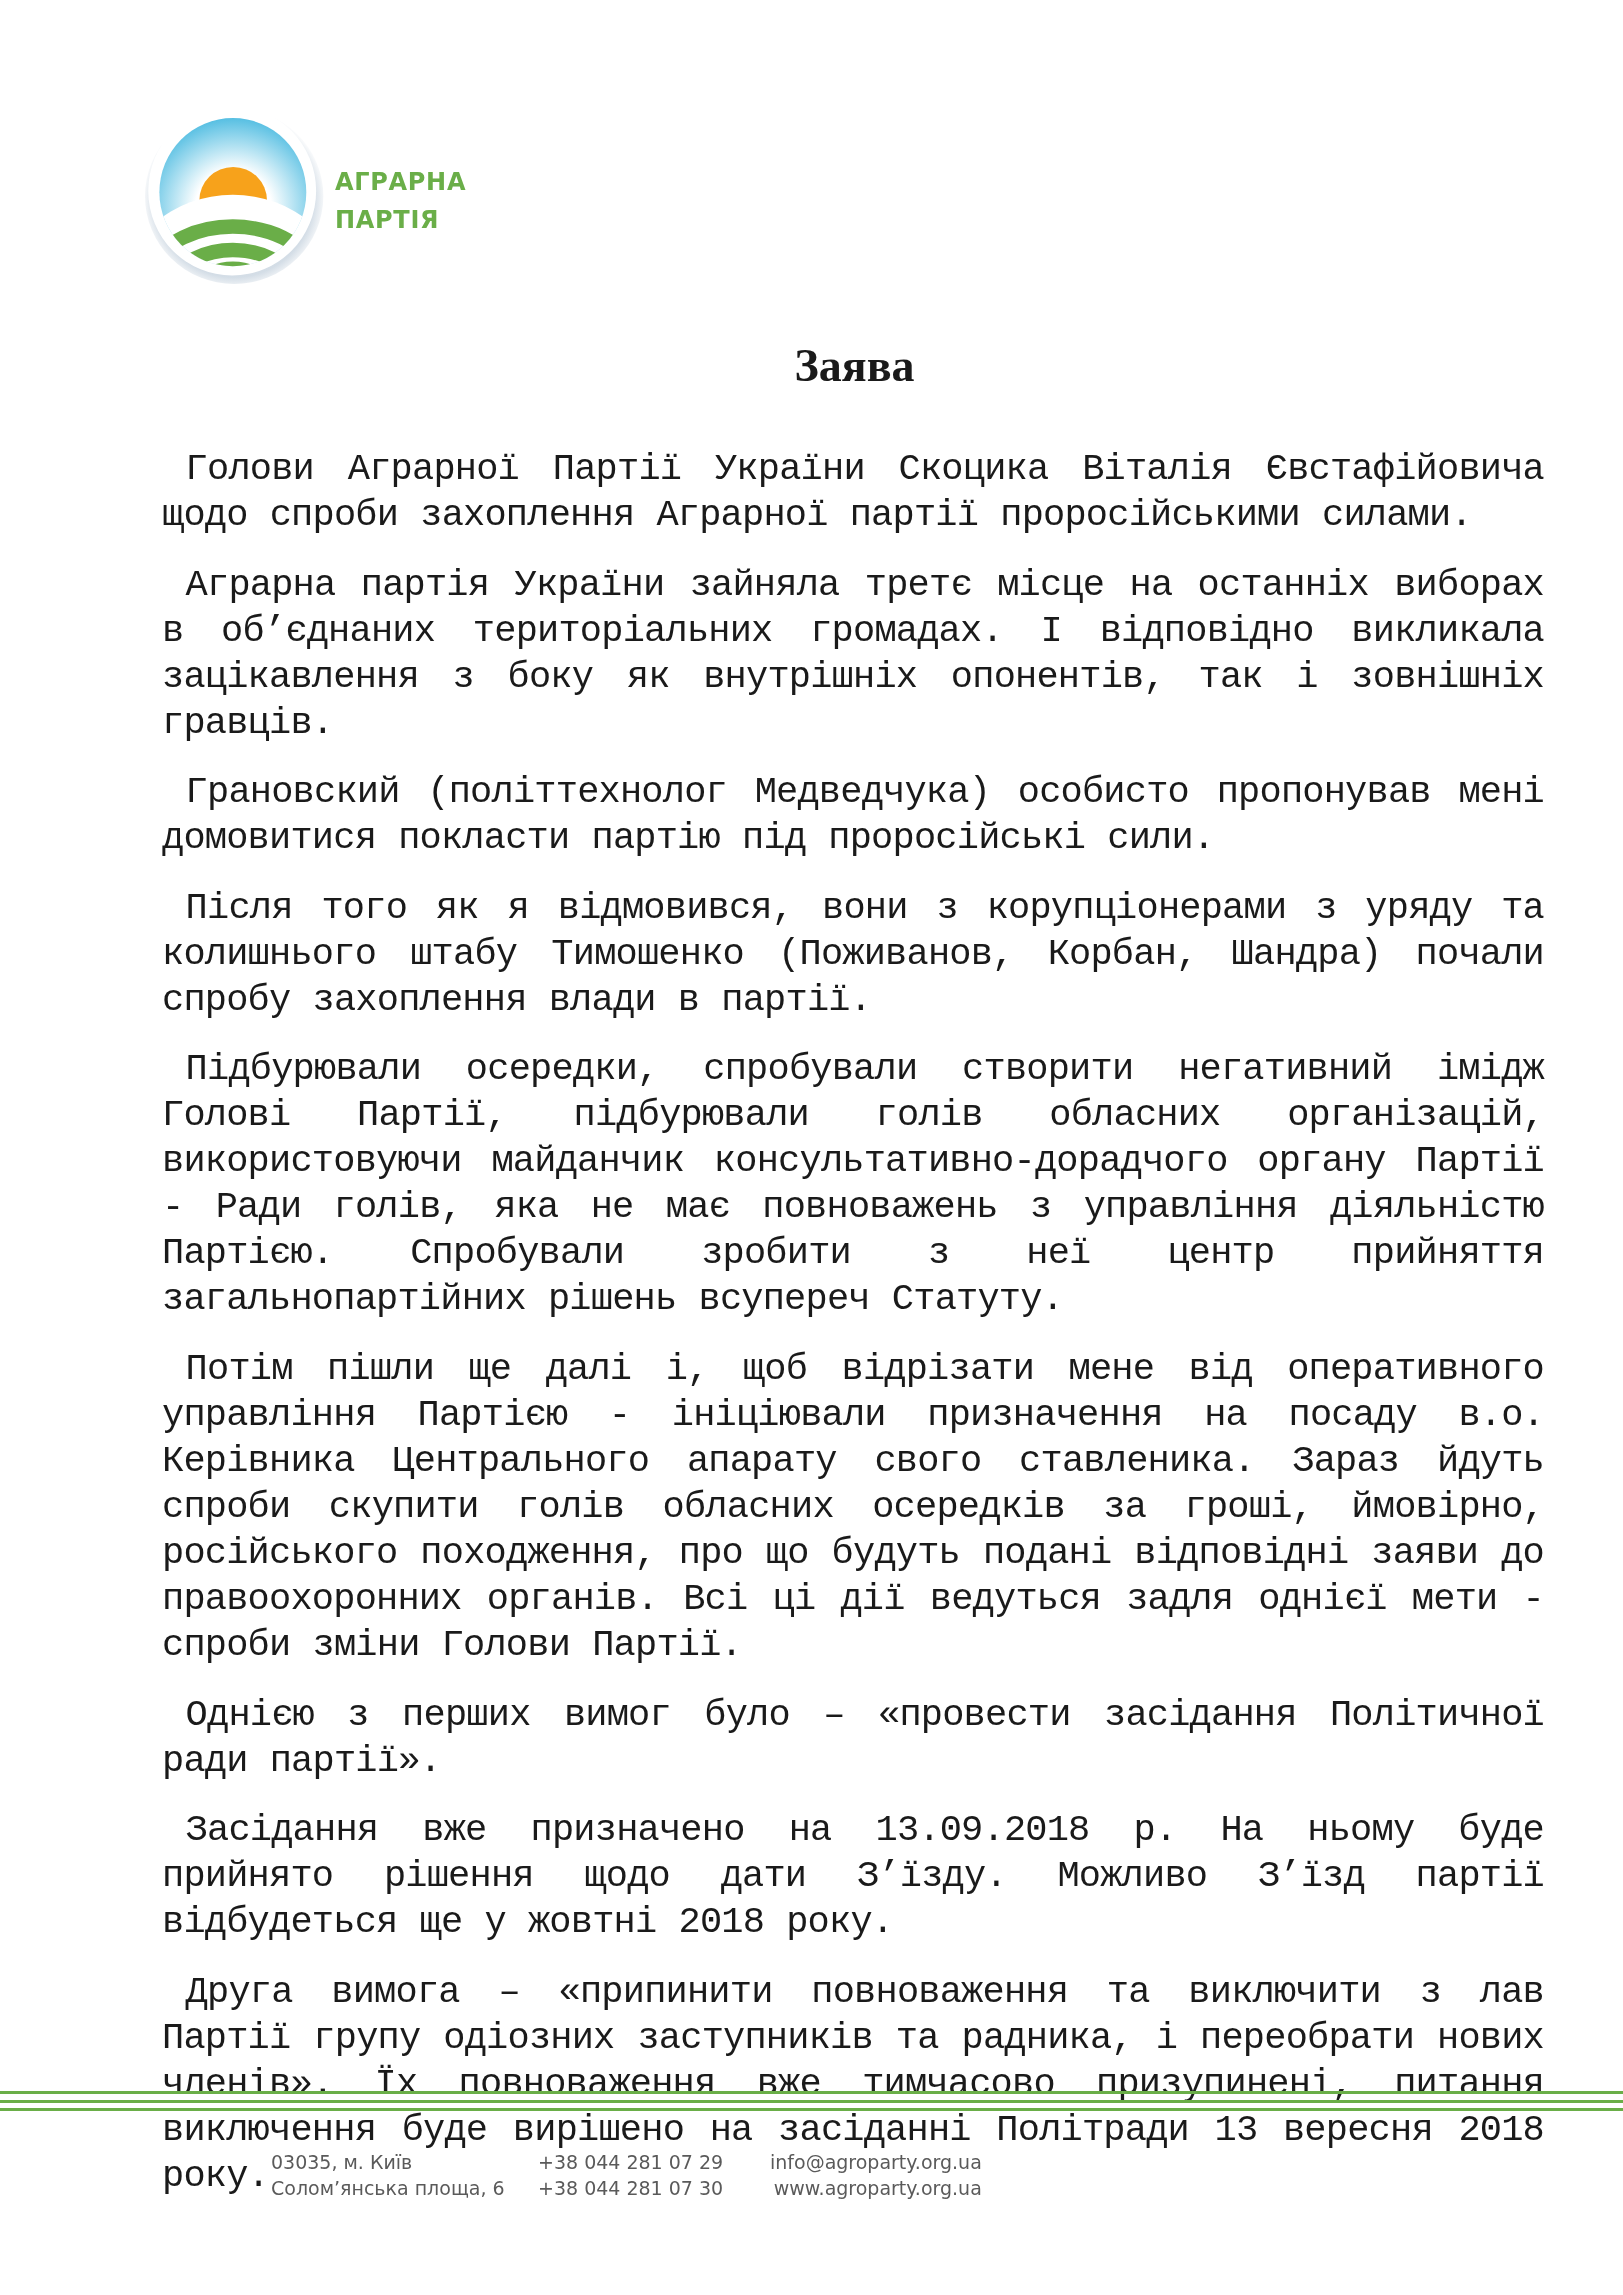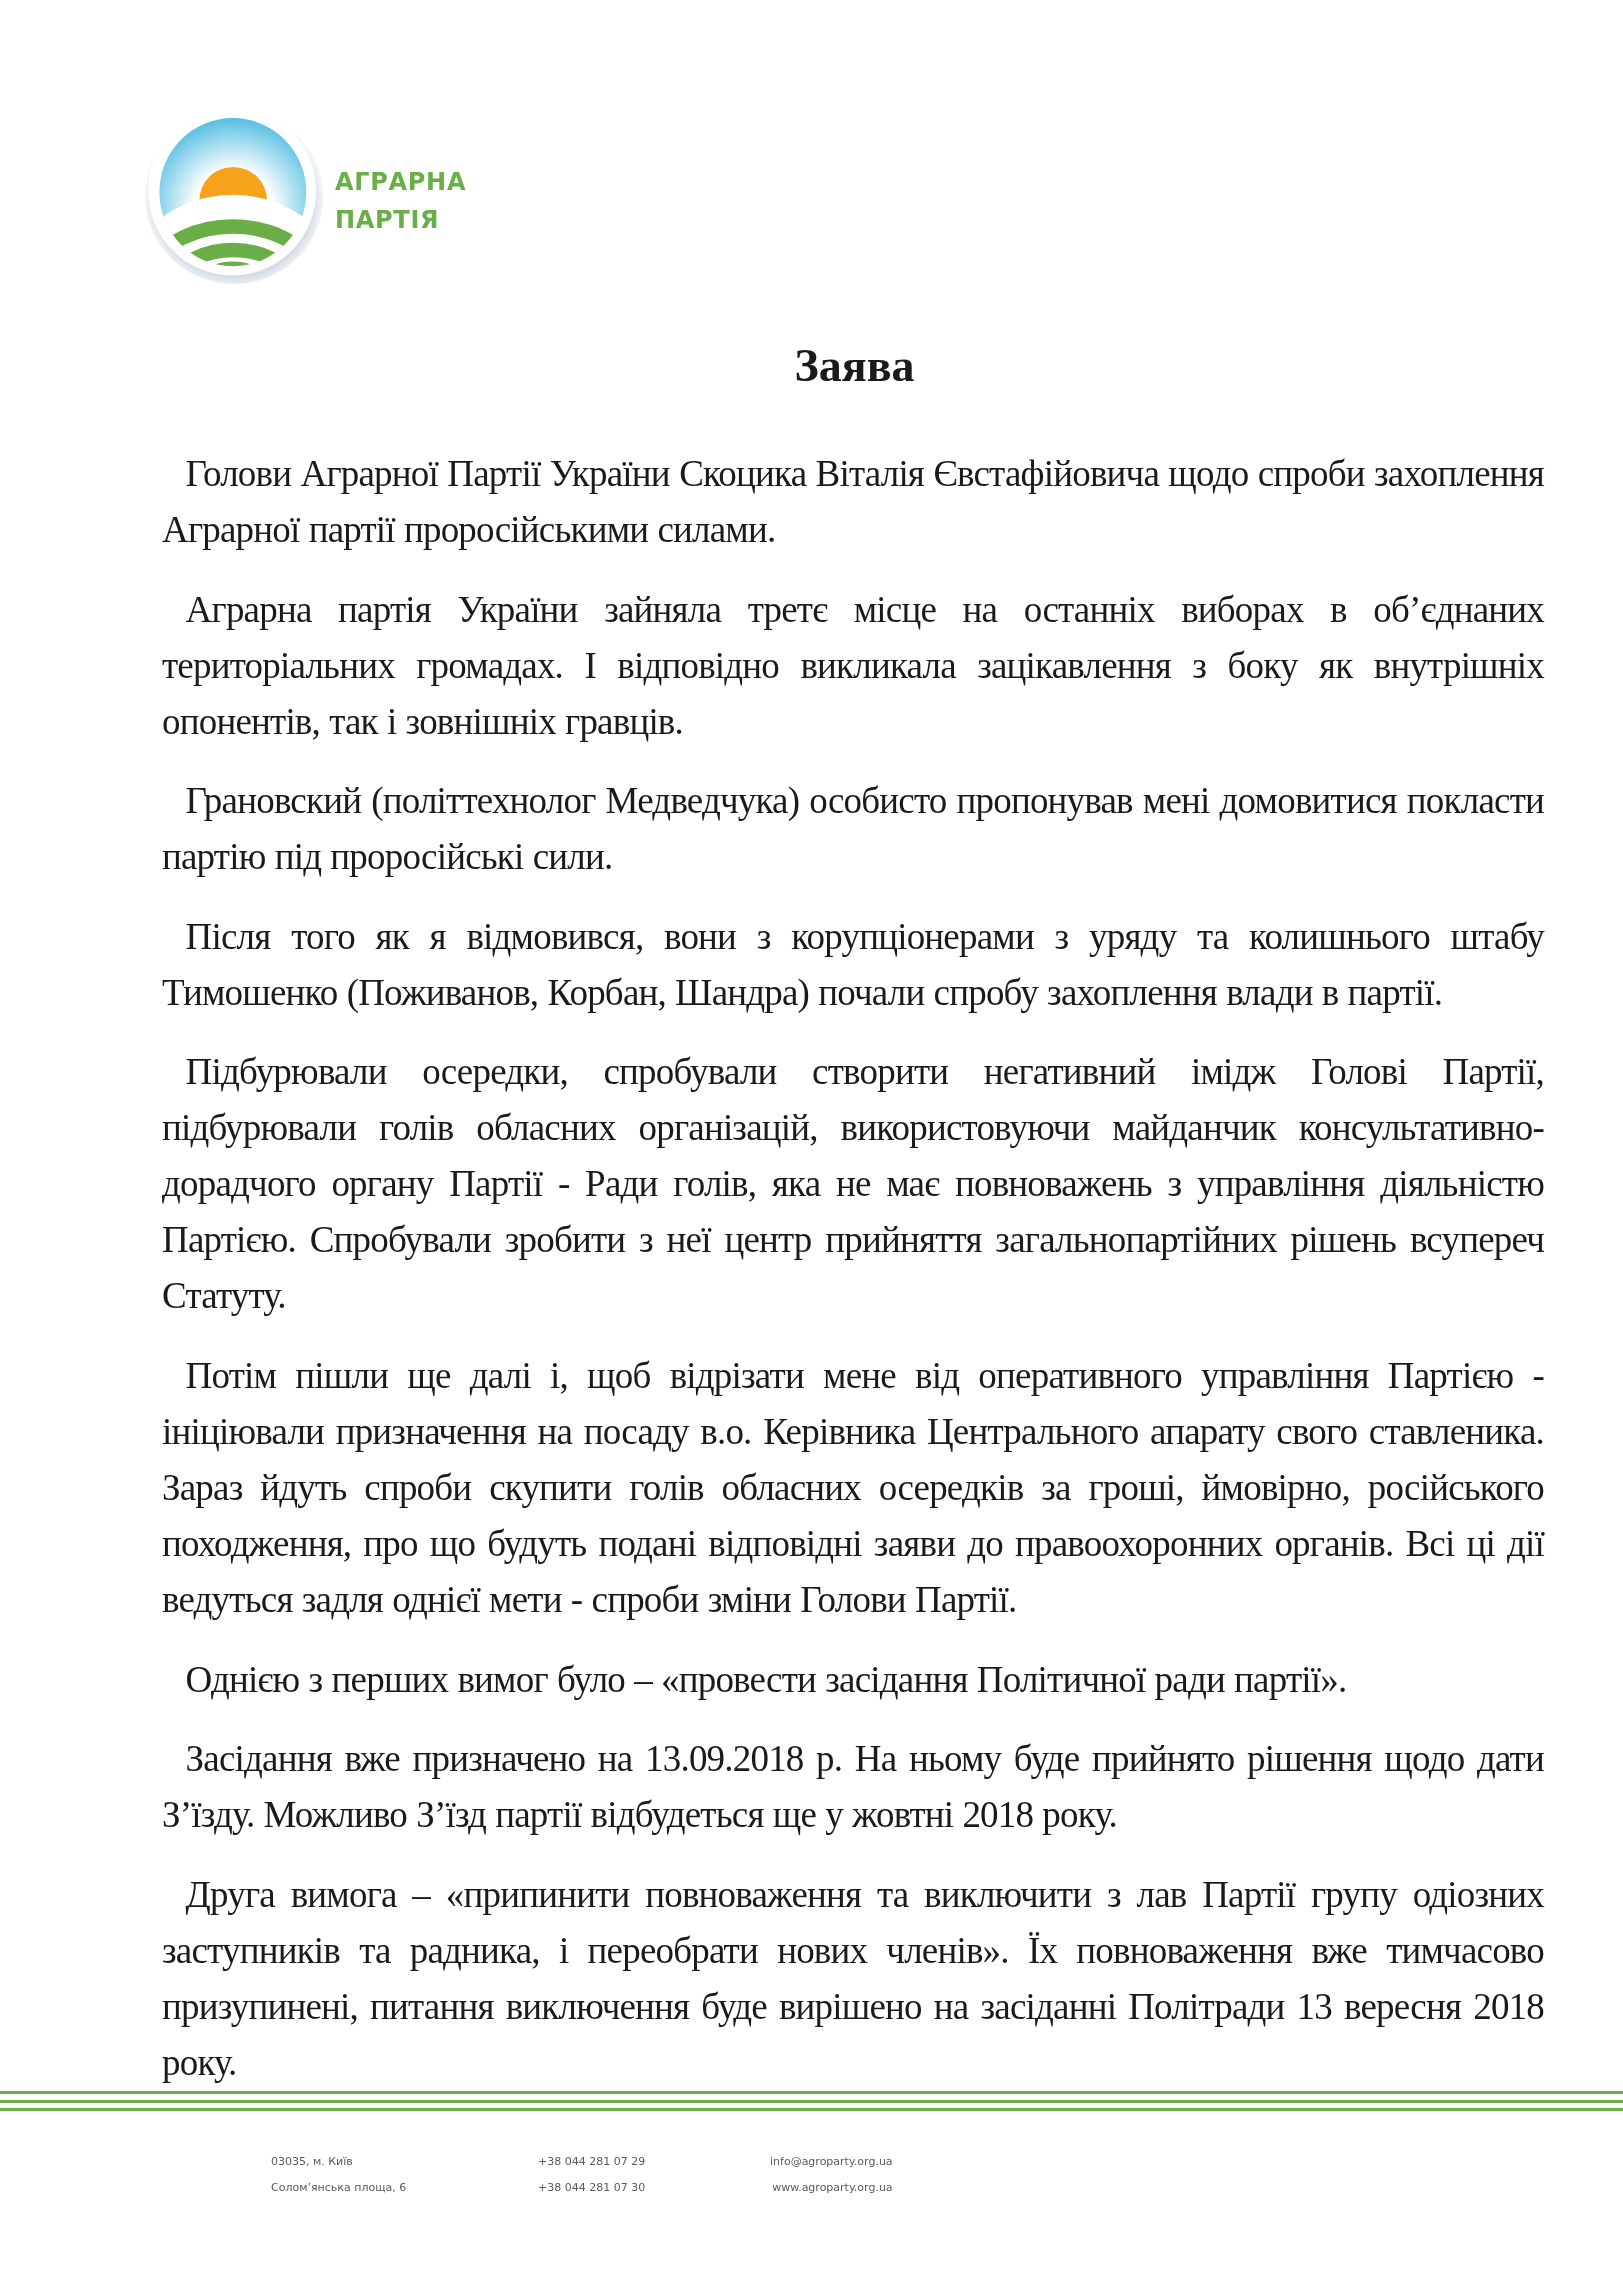--- a/index.html
+++ b/index.html
@@ -59,23 +59,23 @@
       margin: 0;
       color: #1a1a1a;
     }
 
     
     .doc-body {
       position: absolute;
       left: 162px;
       top: 446px;
       width: 1382px;
-      font-family: Liberation Serif, serif;
+      font-family: Liberation Mono, monospace;
       font-size: 37px;
-      line-height: 56px;
+      line-height: 46px;
     }
     .doc-body p {
       margin: 0 0 23.6px 0;
       text-indent: 23.6px;
       text-align: justify;
       text-align-last: left;
       hyphens: manual;
       letter-spacing: -0.8px;
       word-spacing: 0.7px;
     }
@@ -98,21 +98,21 @@
     .footer-stripe.s2 { top: 8.5px; }
     .footer-stripe.s3 { top: 17px; }
 
     .footer-contacts {
       position: absolute;
       top: 2149px;
       left: 0;
       width: 1623px;
       height: 59px;
       font-family: "DejaVu Sans", "Liberation Sans", sans-serif;
-      font-size: 11px;
+      font-size: 19px;
       line-height: 26px;
     }
     .footer-col {
       position: absolute;
       top: 0;
       white-space: nowrap;
     }
     .footer-col.c1 { left: 271px; }
     .footer-col.c2 { left: 538px; text-align: center; }
     .footer-col.c3 { left: 770px; text-align: right; }

